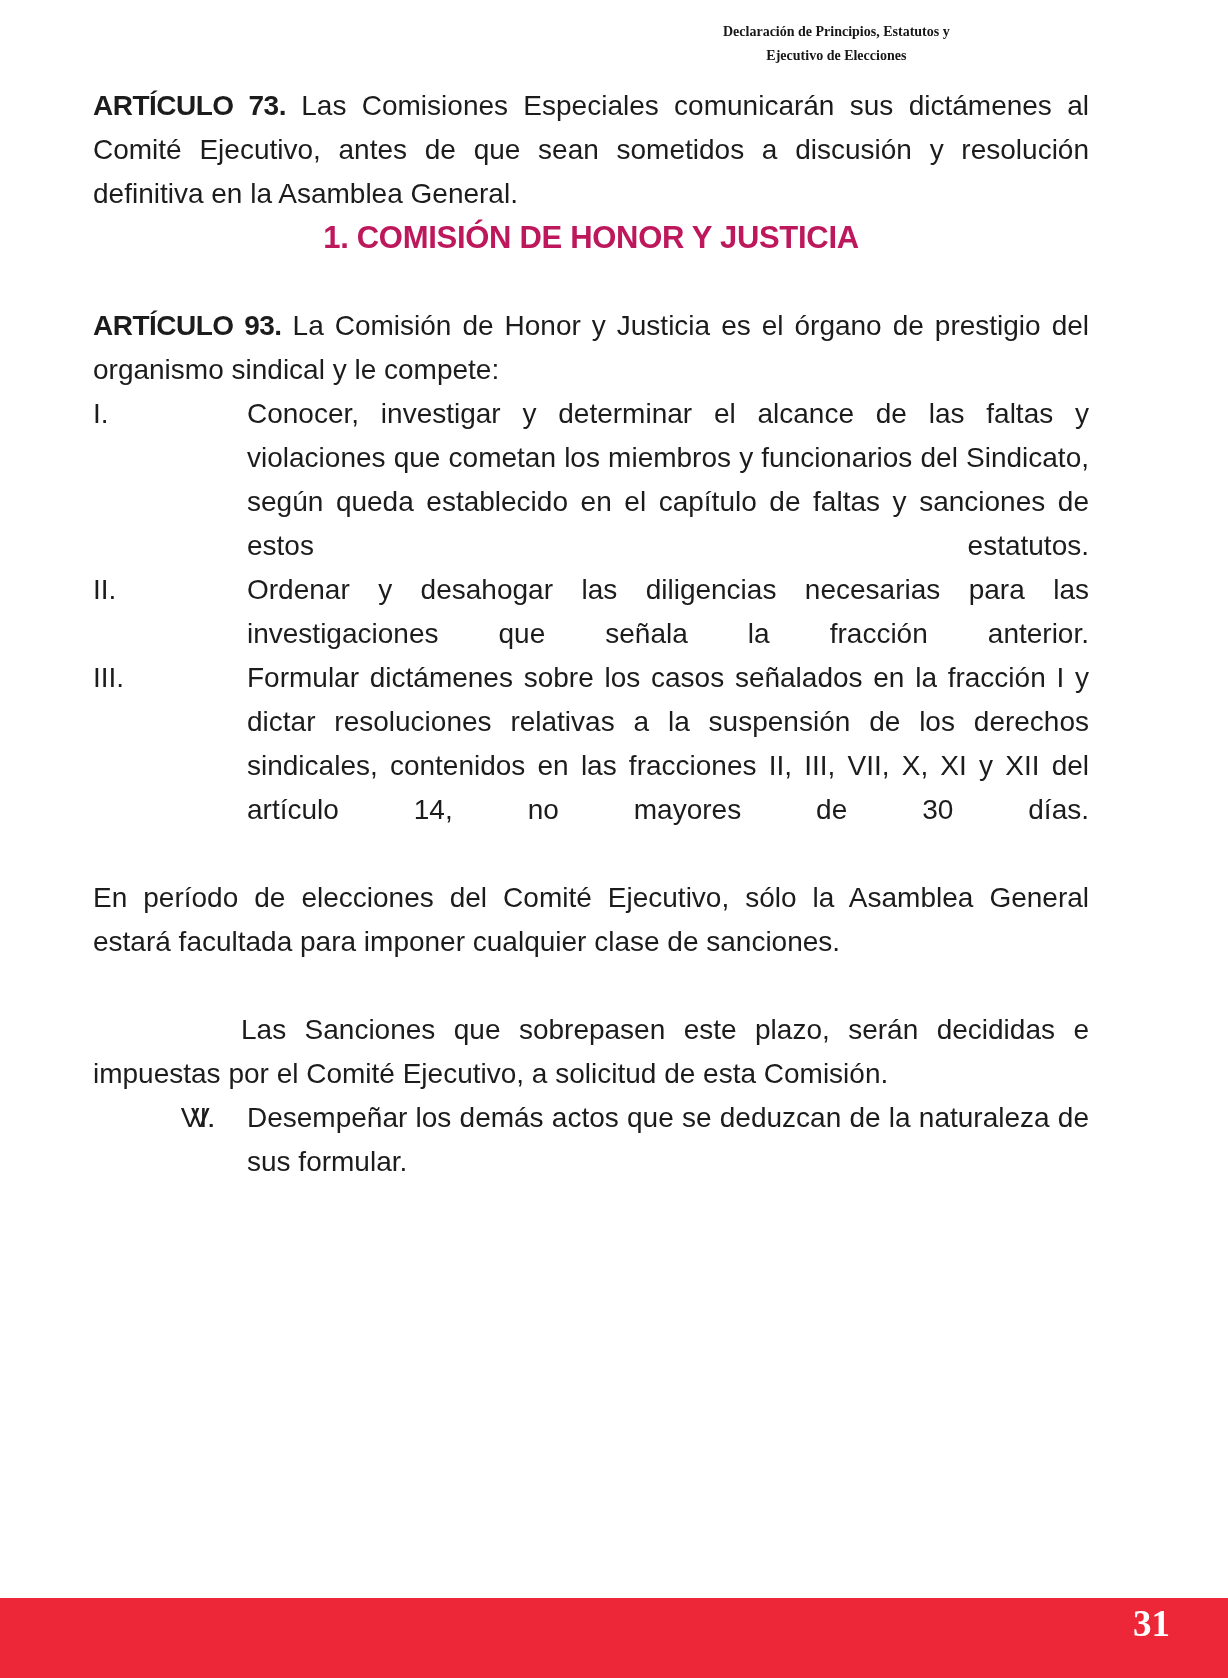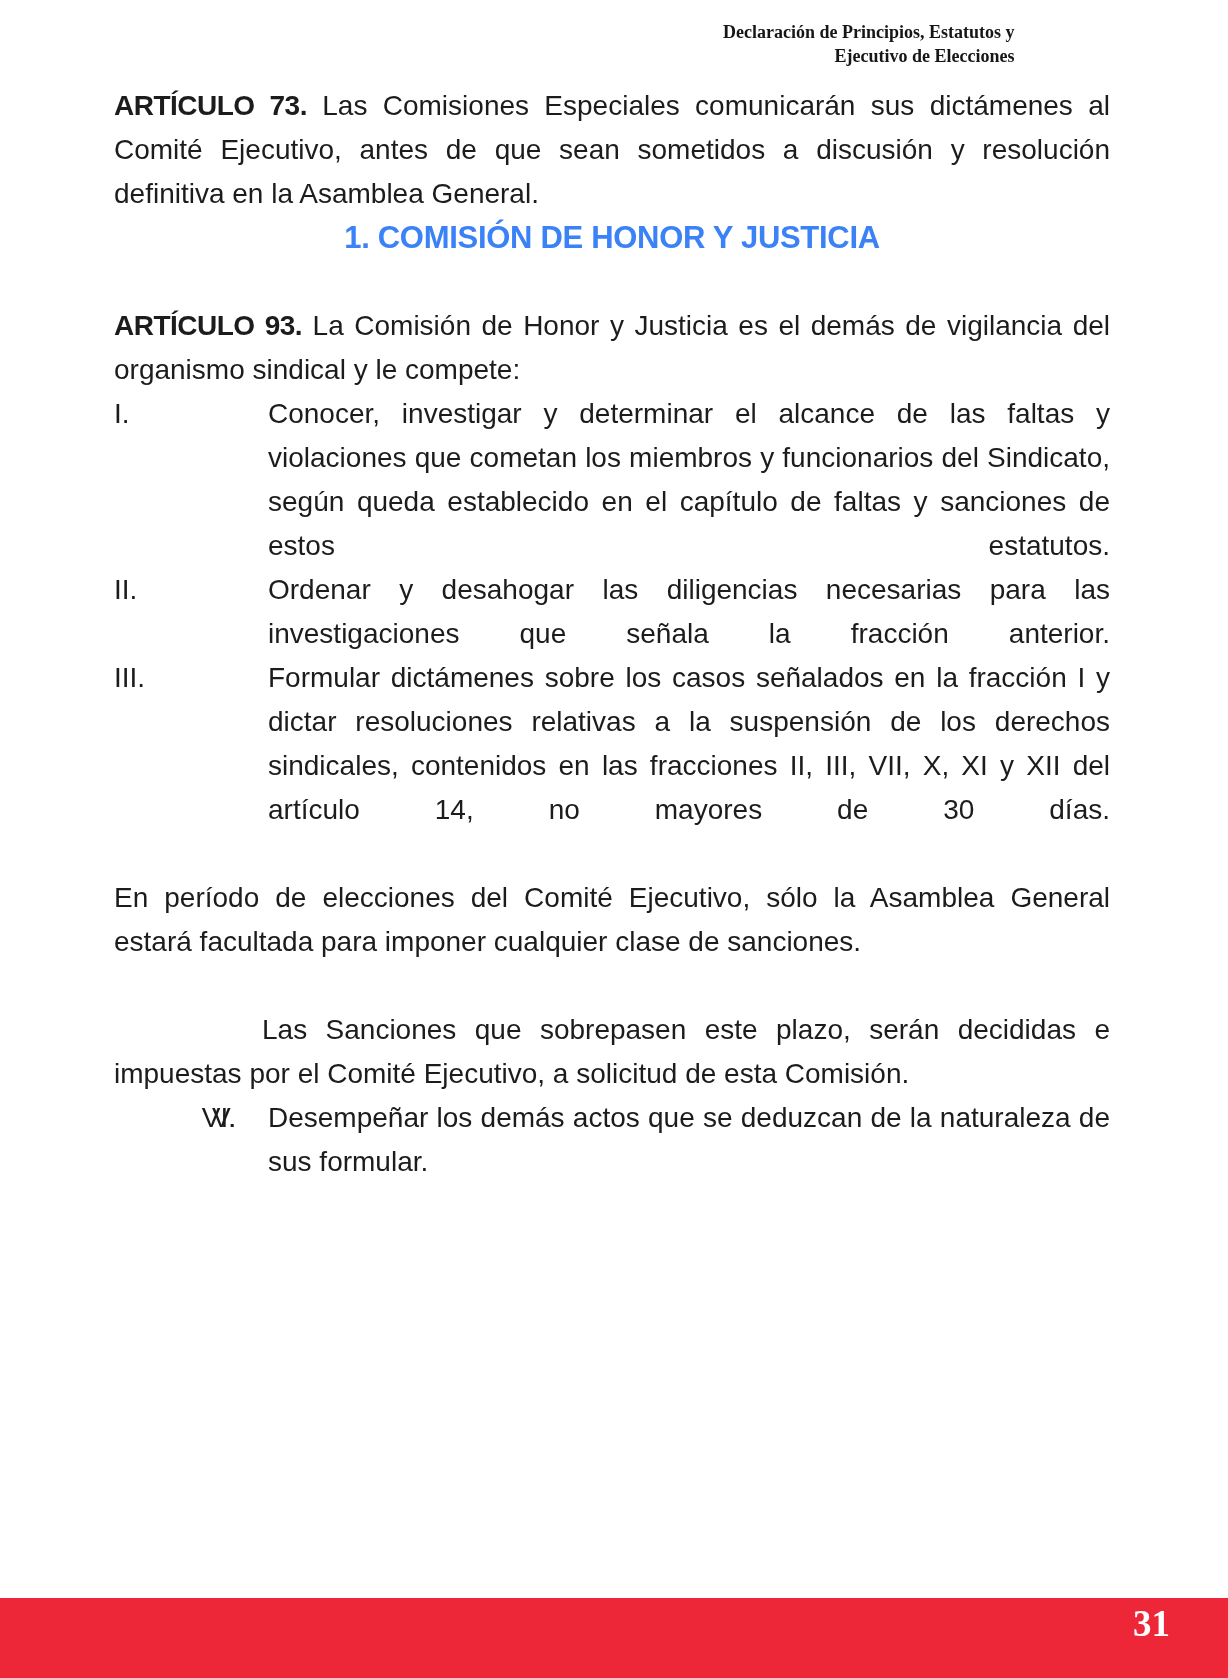--- a/index.html
+++ b/index.html
@@ -13,46 +13,46 @@
     color: #1c1c1c;
   }
 
   
   .imprint {
     position: absolute;
     left: 723px;
     top: 20px;
     font-family: "Liberation Serif", serif;
     font-weight: bold;
-    font-size: 18px;
+    font-size: 14px;
     line-height: 24px;
     color: #161616;
-    text-align: right;
+    text-align: center;
   }
 
   
   .content {
     position: absolute;
-    left: 114px;
+    left: 93px;
     top: 84px;
     width: 996px;
     font-size: 28px;
     line-height: 44px;
     text-align: justify;
   }
   .content p { margin: 0; }
   .art-label { font-weight: bold; letter-spacing: -0.5px; }
 
   .section-heading {
     margin: 34px 0 0 0;
     font-size: 31px;
     font-weight: bold;
     text-align: center;
     letter-spacing: -0.3px;
-    color: #3b82f6;
+    color: #be185d;
   }
   .para-after-heading { margin-top: 44px !important; }
   .spaced-para { margin-top: 44px !important; }
   .indent-first { text-indent: 148px; }
 
   
   .item {
     position: relative;
     padding-left: 154px;
     text-align: justify;
@@ -94,21 +94,21 @@
     <div>Declaración de Principios, Estatutos y</div>
     <div>Ejecutivo de Elecciones</div>
   </div>
 
   <div class="content">
 
     <p><strong class="art-label">ARTÍCULO 73.</strong><span> Las Comisiones Especiales comunicarán sus dictámenes al Comité Ejecutivo, antes de que sean sometidos a discusión y resolución definitiva en la Asamblea General.</span></p>
 
     <p class="section-heading">1. COMISIÓN DE HONOR Y JUSTICIA</p>
 
-    <p class="para-after-heading"><strong class="art-label">ARTÍCULO 93.</strong><span> La Comisión de Honor y Justicia es el demás de vigilancia del organismo sindical y le compete:</span></p>
+    <p class="para-after-heading"><strong class="art-label">ARTÍCULO 93.</strong><span> La Comisión de Honor y Justicia es el órgano de prestigio del organismo sindical y le compete:</span></p>
 
     <div class="item force-justify">
       <span class="numeral">I.</span>
       <span>Conocer, investigar y determinar el alcance de las faltas y violaciones que cometan los miembros y funcionarios del Sindicato, según queda establecido en el capítulo de faltas y sanciones de estos estatutos.</span>
     </div>
     <div class="item force-justify">
       <span class="numeral">II.</span>
       <span>Ordenar y desahogar las diligencias necesarias para las investigaciones que señala la fracción anterior.</span>
     </div>
     <div class="item force-justify">

